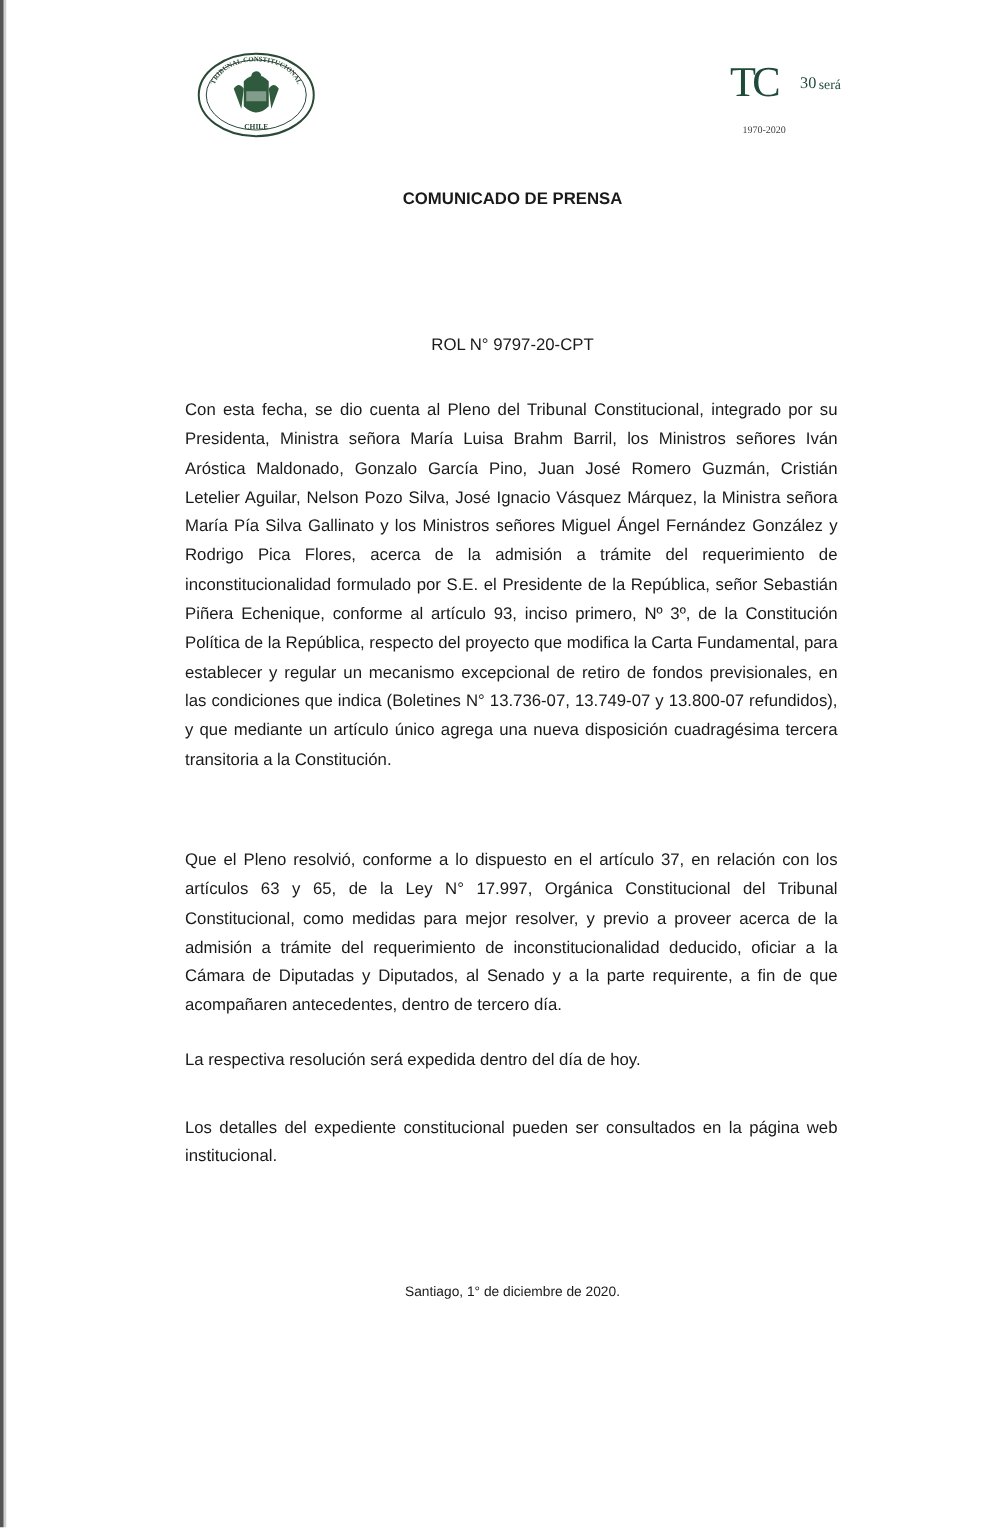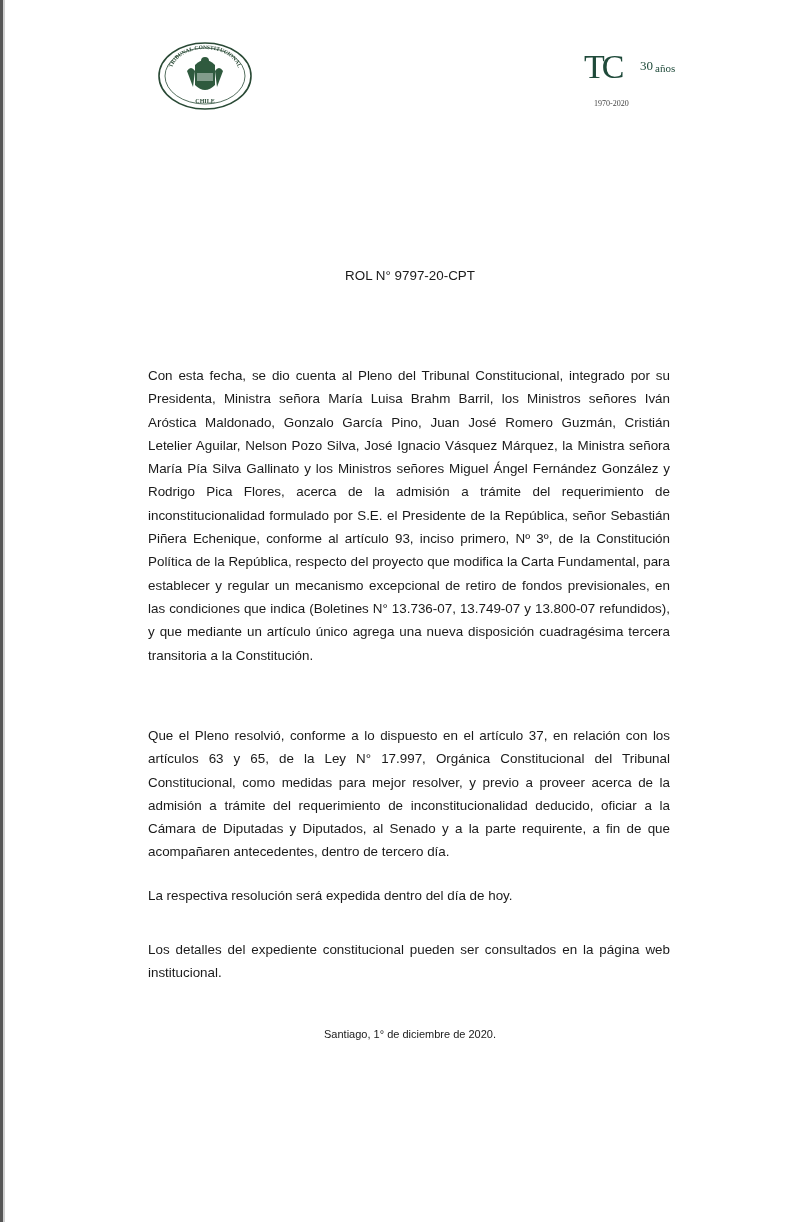--- a/index.html
+++ b/index.html
@@ -38,21 +38,21 @@
     .heading {
       position: absolute; left: 150px; width: 520px; top: 148px; text-align: center;
       font-weight: bold; font-size: 13.4px; line-height: 22.5px; color: #1a1a1a;
     }
     .rol {
       position: absolute; left: 150px; width: 520px; top: 268px; text-align: center;
       font-weight: normal; font-size: 13.4px; color: #1a1a1a;
     }
     .para {
       position: absolute; left: 148px; width: 522px; font-size: 13.4px; line-height: 23.3px;
-      text-align: justify; color: #1a1a1a; margin-top: 48px;
+      text-align: justify; color: #1a1a1a;
     }
     .p1 { top: 316px; }
     .p2 { top: 676px; }
     .p3 { top: 836px; }
     .p4 { top: 890px; }
     .date {
       position: absolute; left: 150px; width: 520px; top: 1028px; text-align: center;
       font-size: 11px; color: #1a1a1a;
     }
   </style>
@@ -75,25 +75,26 @@
     <path id="arc" d="M14 32 A34 24 0 0 1 82 32" fill="none"></path>
     <text font-size="5.5" fill="#2a4a36" font-family="Liberation Serif, serif" font-weight="bold">
       <textPath href="#arc" startOffset="50%" text-anchor="middle">TRIBUNAL CONSTITUCIONAL</textPath>
     </text>
   </svg>
 </div>
 
 <div class="tc-logo">
   <span class="tc-letters">TC</span>
   <span class="tc-50">30</span>
-  <span class="tc-anos">años</span>
+  <span class="tc-anos">será</span>
   <span class="tc-years">1970-2020</span>
 </div>
 
 <div class="heading">
+  <div>COMUNICADO DE PRENSA</div>
 </div>
 
 <div class="rol">ROL N° 9797-20-CPT</div>
 
 <div class="para p1">Con esta fecha, se dio cuenta al Pleno del Tribunal Constitucional, integrado por su Presidenta, Ministra señora María Luisa Brahm Barril, los Ministros señores Iván Aróstica Maldonado, Gonzalo García Pino, Juan José Romero Guzmán, Cristián Letelier Aguilar, Nelson Pozo Silva, José Ignacio Vásquez Márquez, la Ministra señora María Pía Silva Gallinato y los Ministros señores Miguel Ángel Fernández González y Rodrigo Pica Flores, acerca de la admisión a trámite del requerimiento de inconstitucionalidad formulado por S.E. el Presidente de la República, señor Sebastián Piñera Echenique, conforme al artículo 93, inciso primero, Nº 3º, de la Constitución Política de la República, respecto del proyecto que modifica la Carta Fundamental, para establecer y regular un mecanismo excepcional de retiro de fondos previsionales, en las condiciones que indica (Boletines N° 13.736-07, 13.749-07 y 13.800-07 refundidos), y que mediante un artículo único agrega una nueva disposición cuadragésima tercera transitoria a la Constitución.</div>
 <div class="para p2">Que el Pleno resolvió, conforme a lo dispuesto en el artículo 37, en relación con los artículos 63 y 65, de la Ley N° 17.997, Orgánica Constitucional del Tribunal Constitucional, como medidas para mejor resolver, y previo a proveer acerca de la admisión a trámite del requerimiento de inconstitucionalidad deducido, oficiar a la Cámara de Diputadas y Diputados, al Senado y a la parte requirente, a fin de que acompañaren antecedentes, dentro de tercero día.</div>
 <div class="para p3">La respectiva resolución será expedida dentro del día de hoy.</div>
 <div class="para p4">Los detalles del expediente constitucional pueden ser consultados en la página web institucional.</div>
 
 <div class="date">Santiago, 1° de diciembre de 2020.</div>

